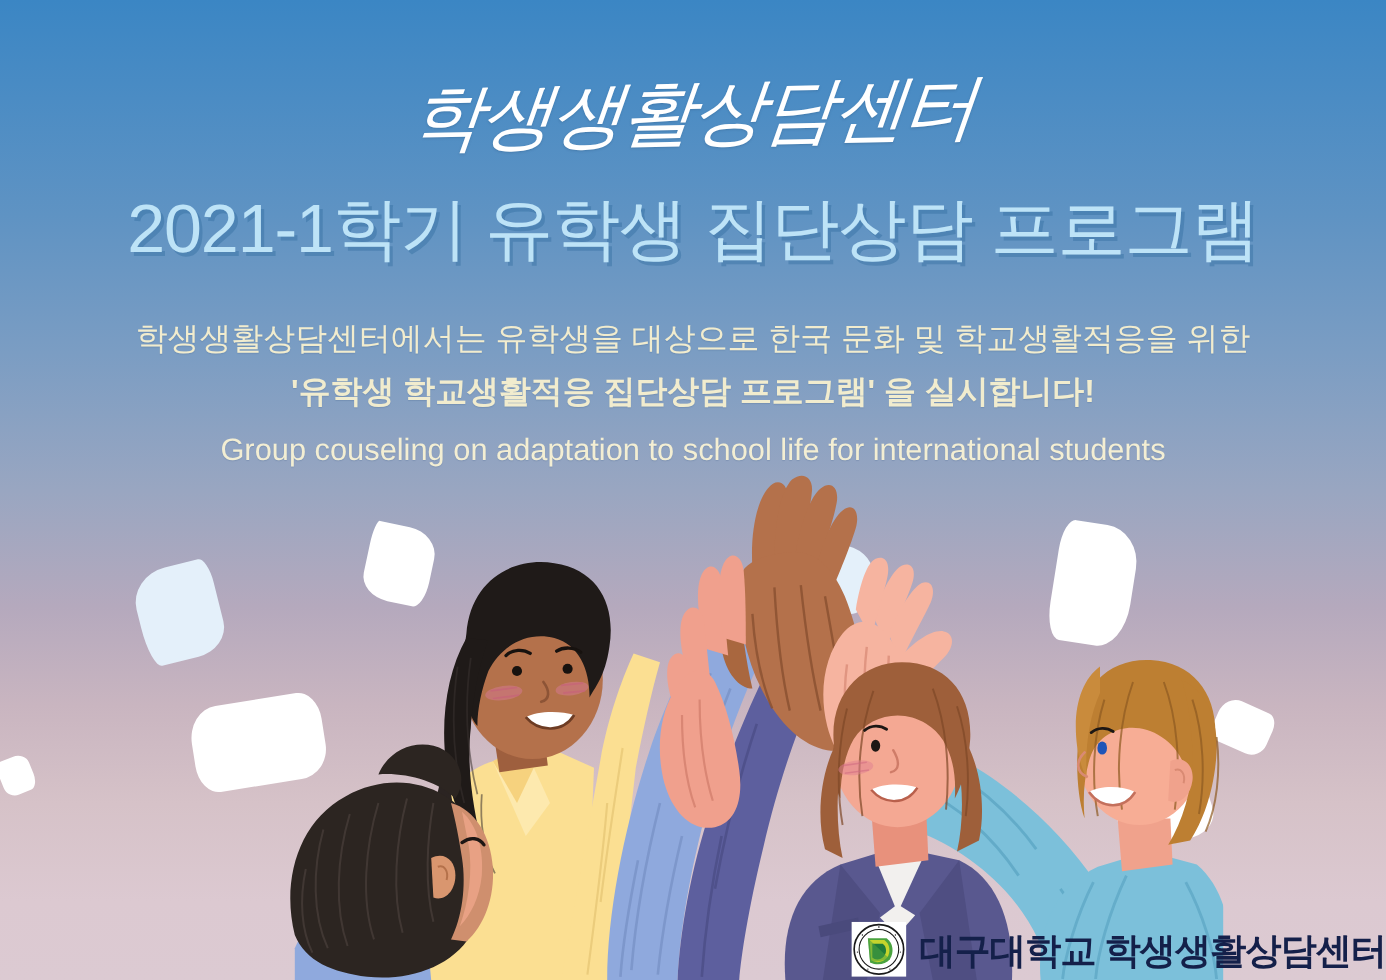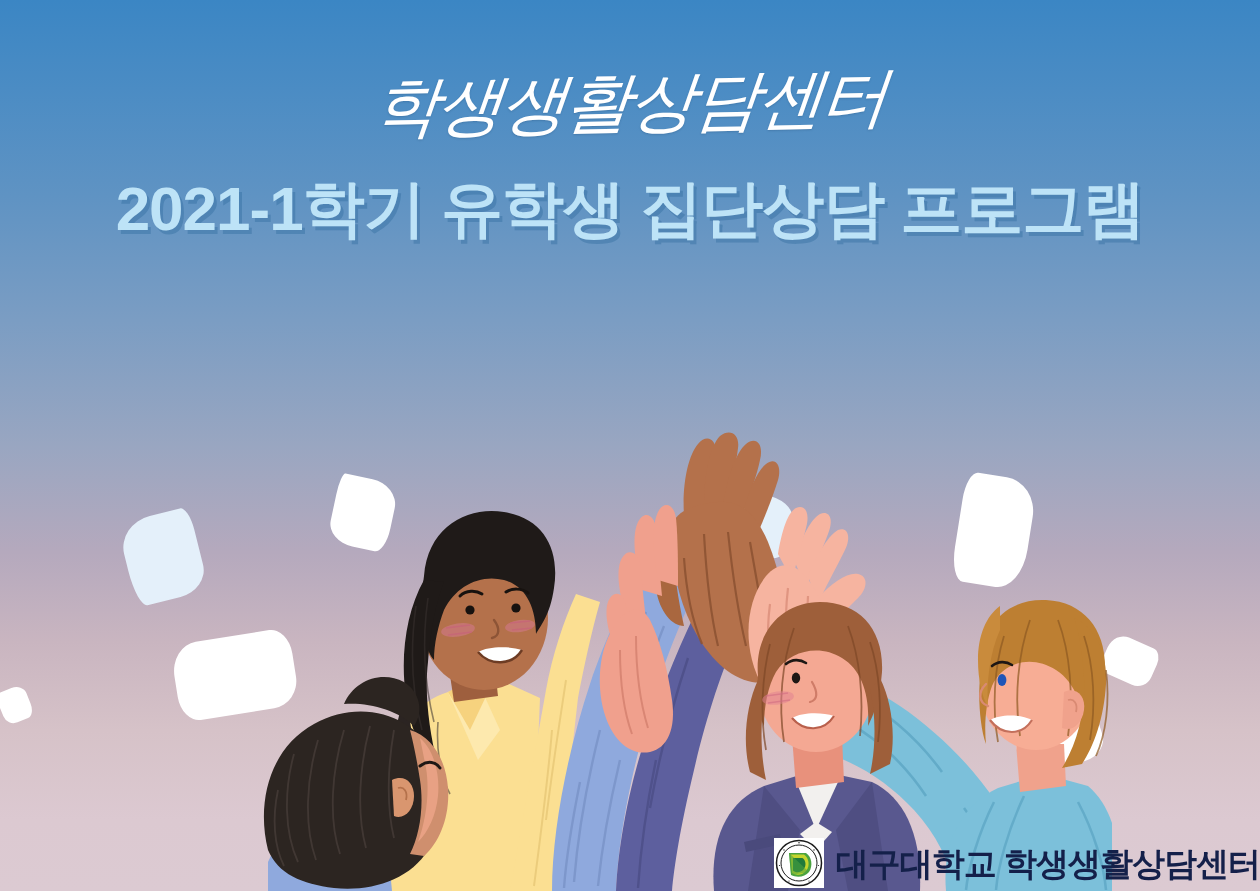--- a/index.html
+++ b/index.html
@@ -76,21 +76,21 @@
     text-shadow: 0 1px 2px rgba(40,80,120,.30);
   }
 
   .main-title {
     position: absolute;
     left: 0; right: 0;
     top: 176px;
     text-align: center;
     color: #bde3f7;
     font-size: 62px;
-    font-weight: 700;
+    font-weight: 400;
     letter-spacing: -1px;
     line-height: 1.08;
     text-shadow: 3px 4px 0 rgba(46,104,154,.38);
     white-space: nowrap;
   }
 
   
   .desc {
     position: absolute;
     left: 0; right: 0;
@@ -162,20 +162,25 @@
     <div class="paper p5"></div>
     <div class="paper p6"></div>
     <div class="paper p7"></div>
     <div class="paper p8"></div>
   </div>
 
   <div class="script-title">학생생활상담센터</div>
 
   <div class="main-title">2021-1학기 유학생 집단상담 프로그램</div>
 
+  <div class="desc">
+    <span>학생생활상담센터에서는 유학생을 대상으로 한국 문화 및 학교생활적응을 위한</span>
+    <span class="strong">'유학생 학교생활적응 집단상담 프로그램' 을 실시합니다!</span>
+    <span class="eng">Group couseling on adaptation to school life for international students</span>
+  </div>
 
   <div id="illustration">
     <svg viewBox="0 0 964 461" xmlns="http://www.w3.org/2000/svg" aria-hidden="true">
       <defs>
         <clipPath id="clipAll">
             <rect x="0" y="0" width="964" height="461"></rect>
           </clipPath>
       </defs>
       <g clip-path="url(#clipAll)">
 

